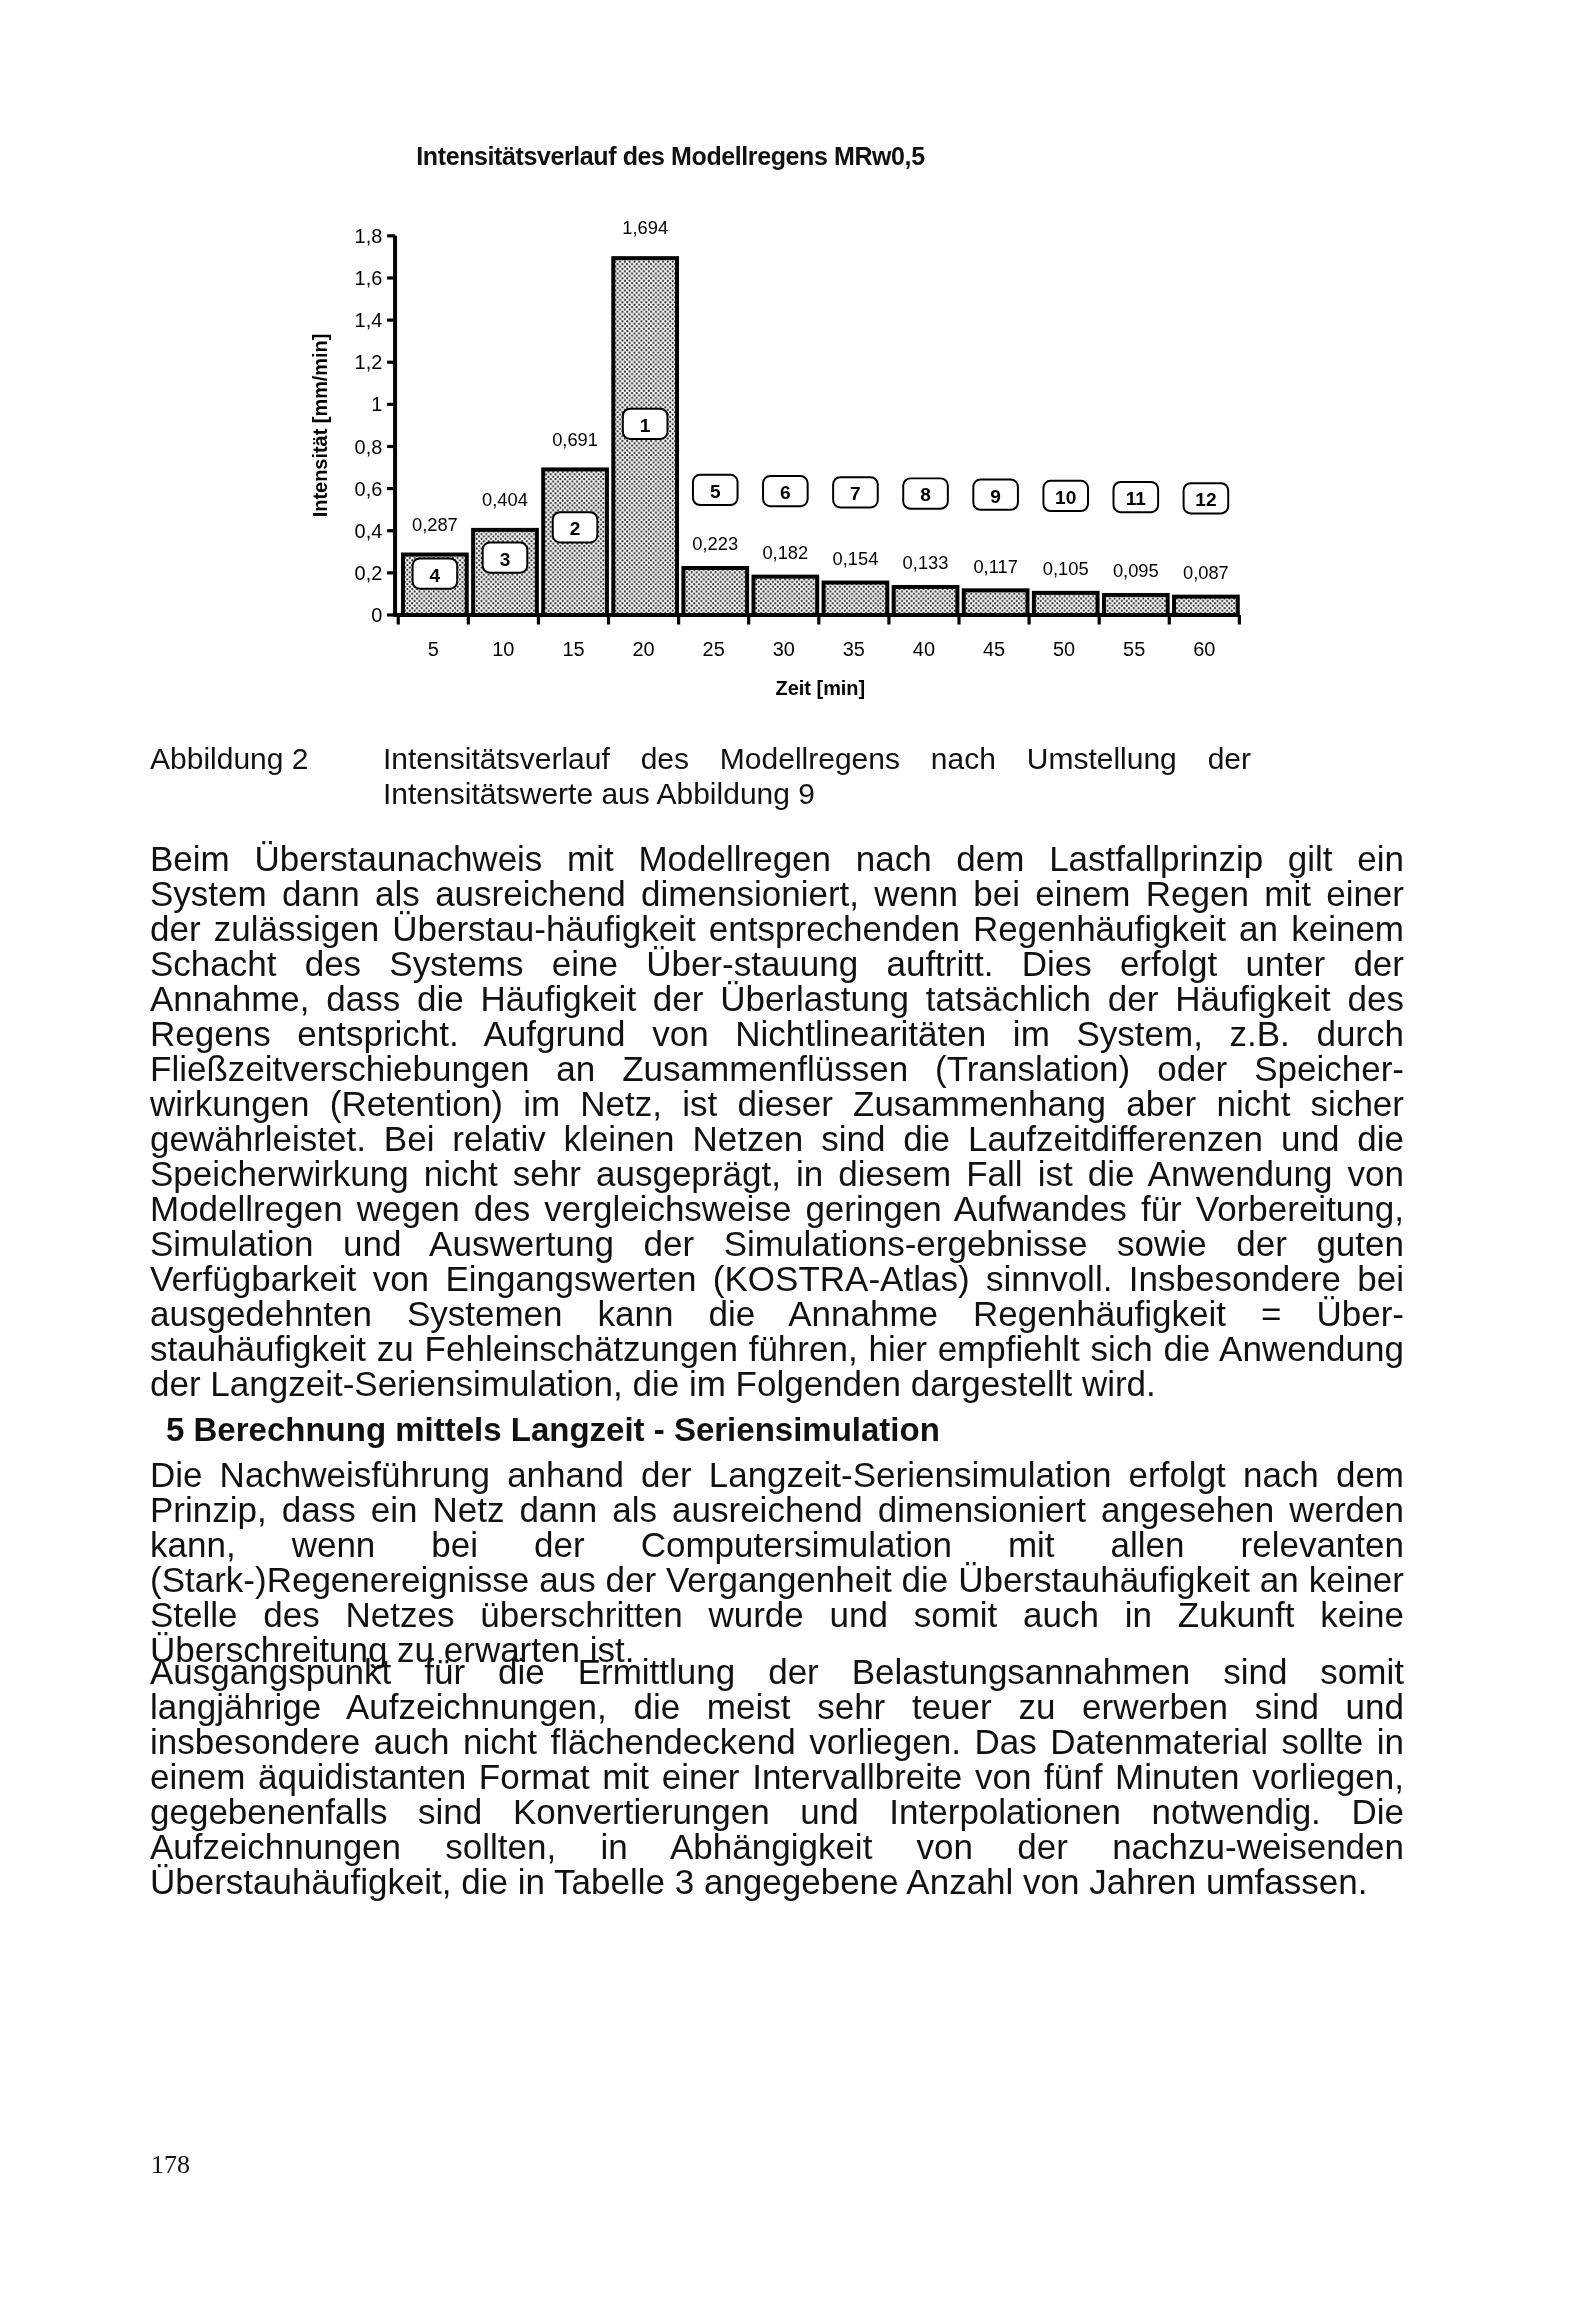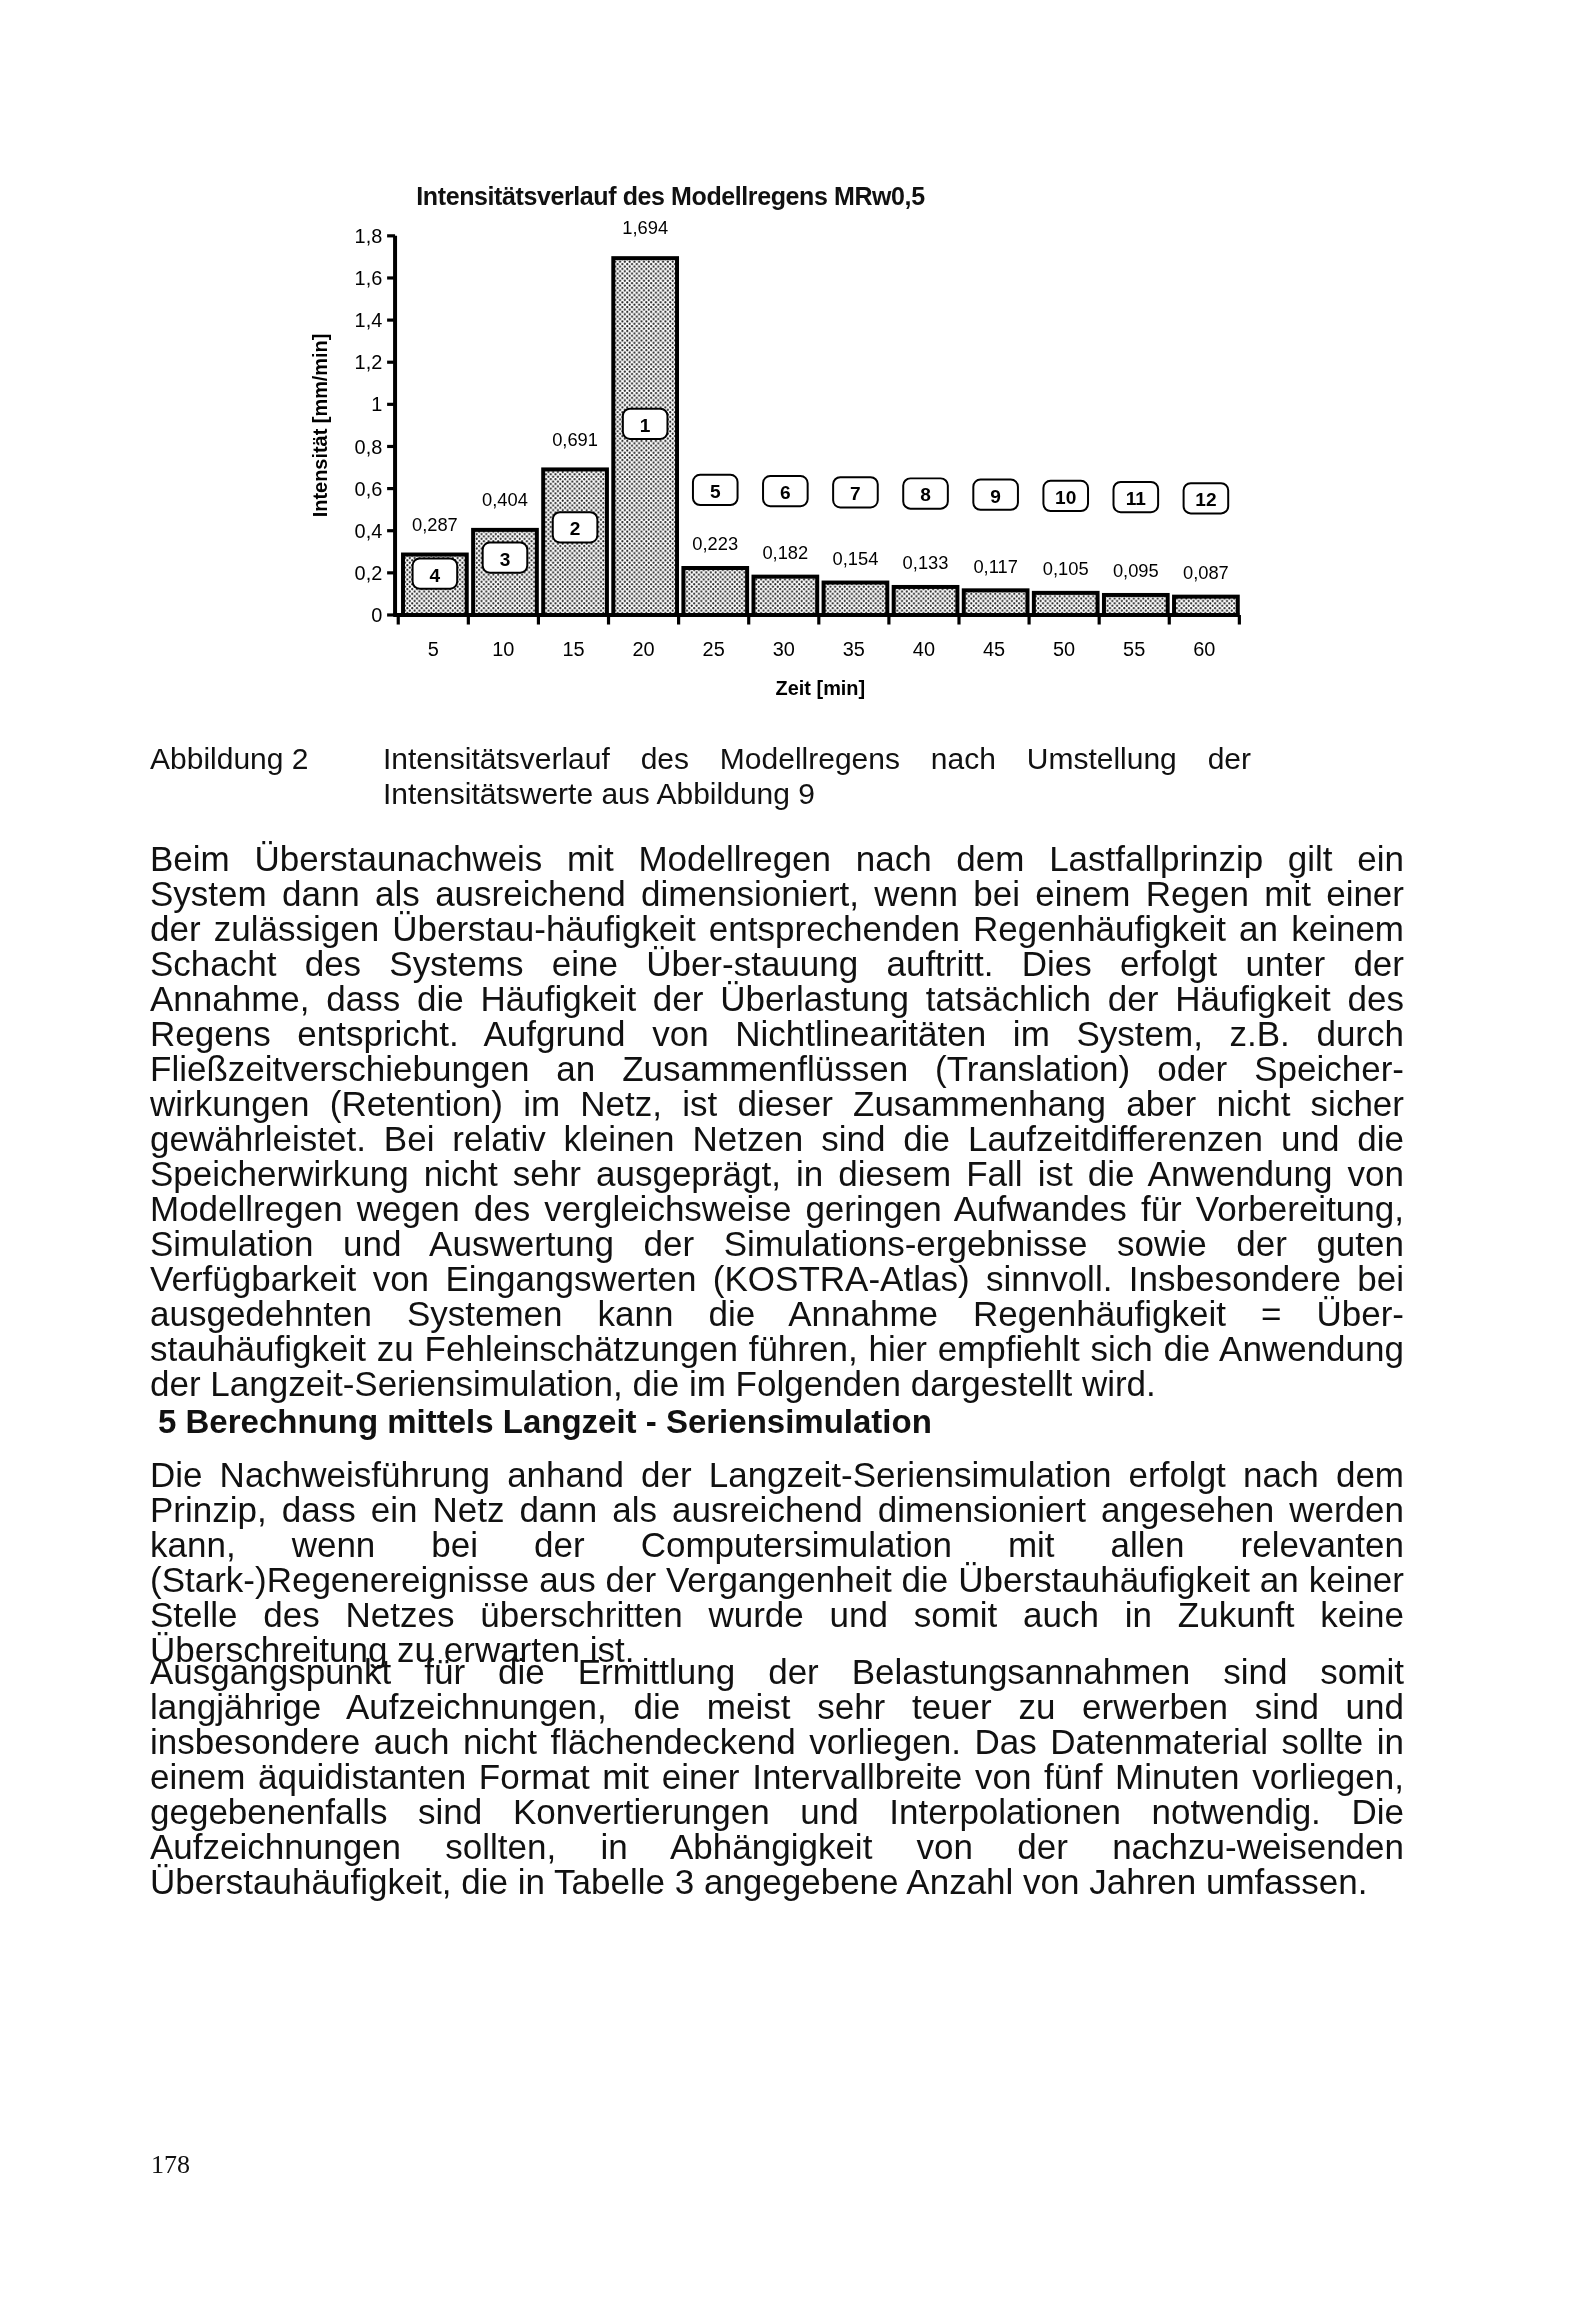--- a/index.html
+++ b/index.html
@@ -1,24 +1,24 @@
 <!DOCTYPE html>
 <html style="font-size:12.7px"><head>
 <meta charset="utf-8">
 <style>
   html, body { margin:0; padding:0; background:#ffffff; }
   body { width:1593px; height:2307px; position:relative; overflow:hidden; color:#111; }
-  #chart-title { position:absolute; left:0; width:1341px; top:142px; text-align:center; font-weight:bold; font-size:25px; font-family:"Liberation Sans", sans-serif; letter-spacing:-0.4px;margin-top:40px; }
+  #chart-title { position:absolute; left:0; width:1341px; top:142px; text-align:center; font-weight:bold; font-size:25px; font-family:"Liberation Sans", sans-serif; letter-spacing:-0.4px; }
   #chart { position:absolute; left:0; top:0; }
   #chart text { font-family:"Liberation Sans", sans-serif; }
   .caption { position:absolute; top:741px; left:150px; width:1099px; font-family:"Liberation Sans", sans-serif; font-size:30px; line-height:35px; }
   .caption .label { position:absolute; left:0; top:0; }
   .caption .text { position:absolute; left:233px; top:0; width:868px; text-align:justify; text-align-last:left; }
   .body-text { position:absolute; left:150px; width:1254px; font-family:"Liberation Sans", sans-serif; font-size:35px; line-height:35px; text-align:justify; margin:0; }
-  .heading { position:absolute; left:150px; top:1395px; font-family:"Liberation Sans", sans-serif; font-weight:bold; font-size:33px; margin:8px; }
+  .heading { position:absolute; left:150px; top:1395px; font-family:"Liberation Sans", sans-serif; font-weight:bold; font-size:33px; margin:16px; }
   .page-number { position:absolute; left:151px; top:2150px; font-family:"Liberation Serif", serif; font-size:26px; }
 </style>
 </head>
 <body>
 
 <div id="chart-title">Intensitätsverlauf des Modellregens MRw0,5</div>
 
 <svg id="chart" width="1593" height="717" xmlns="http://www.w3.org/2000/svg" viewBox="0 0 2000 900">
   <defs>
     <pattern id="dots" width="6" height="6" patternUnits="userSpaceOnUse">

